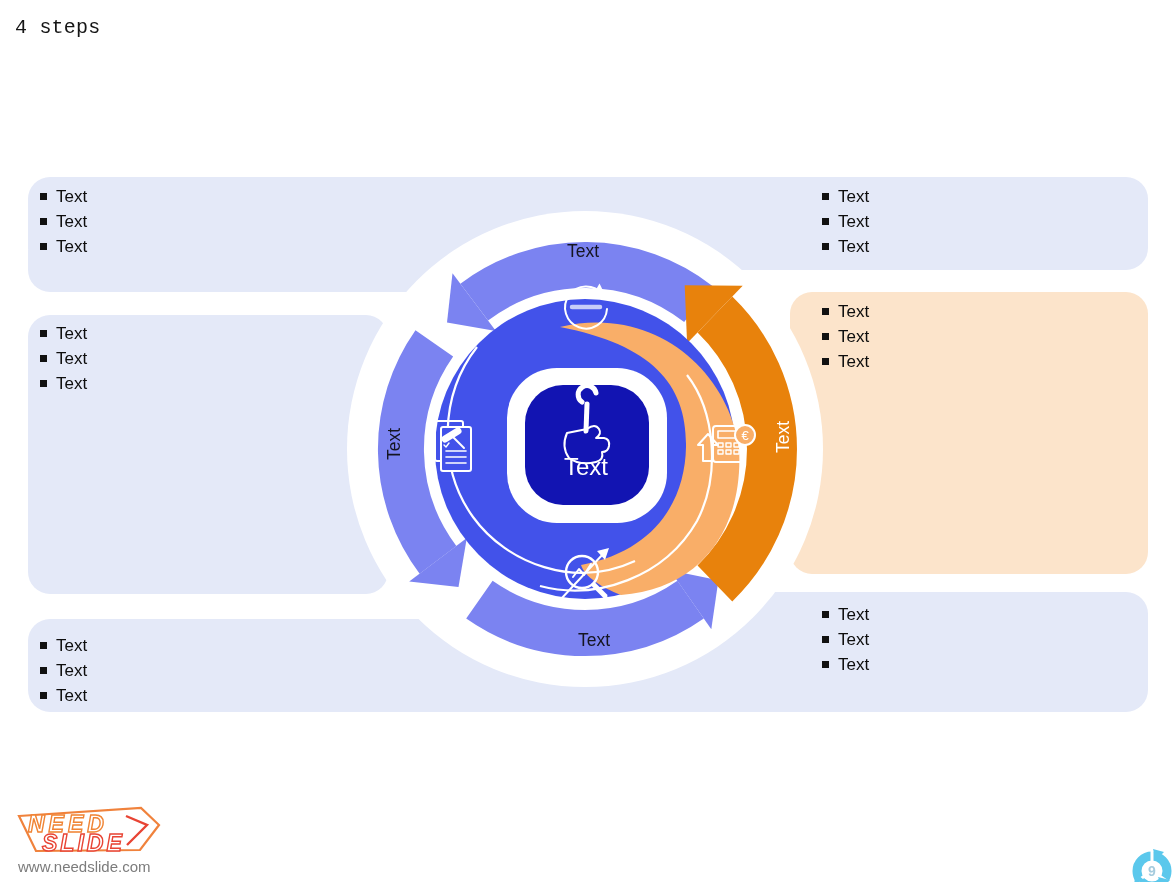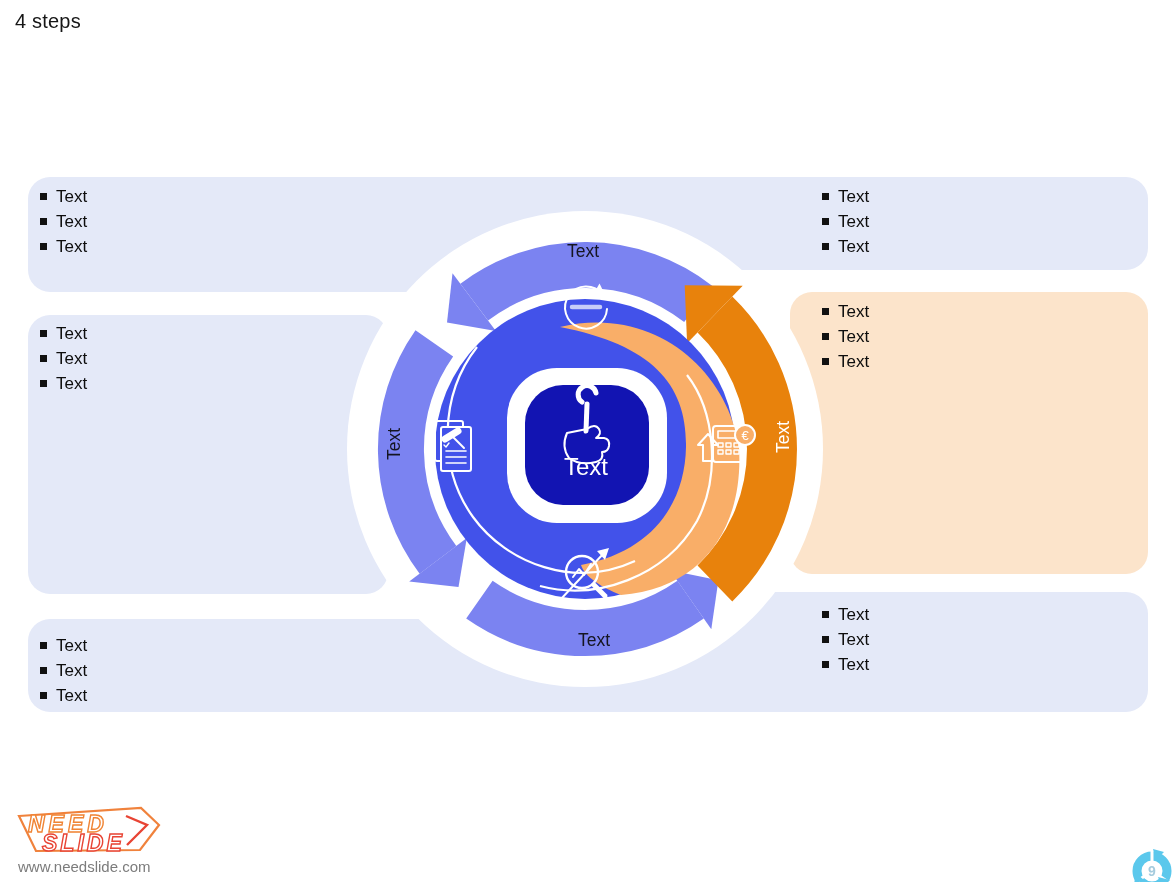--- a/index.html
+++ b/index.html
@@ -1,19 +1,19 @@
 <!DOCTYPE html>
 <html><head>
 <meta charset="utf-8">
 <style>
   html,body{margin:0;padding:0;background:#fff;}
   #page{position:relative;width:1176px;height:882px;background:#ffffff;overflow:hidden;
         font-family:"Liberation Sans",sans-serif;}
   .abs{position:absolute;}
-  #slide-title{left:15px;top:10px;font-size:20px;color:#161616;letter-spacing:.2px;}
+  #slide-title{left:15px;top:16px;font-size:20px;color:#161616;letter-spacing:.2px;font-family:Liberation Mono, monospace;}
   
   .panel{background:#E4E9F8;border-radius:22px;}
   .panel-orange{background:#FCE4CB;}
   .ext{background:#E4E9F8;}
   
   .blist{z-index:3;}
   .brow{display:flex;align-items:center;height:25px;font-size:17px;color:#0d0d0d;}
   .bsq{width:7px;height:7px;background:#111;margin-right:9px;flex:0 0 auto;}
   
   #cycle{left:335px;top:199px;z-index:2;}

